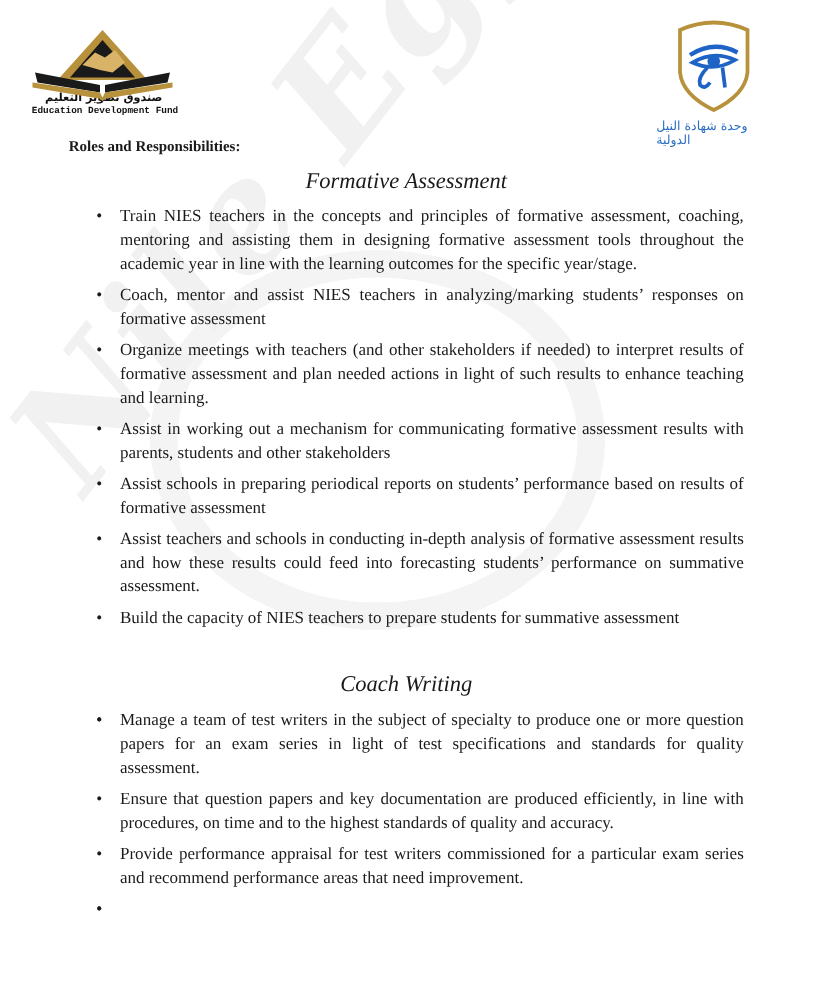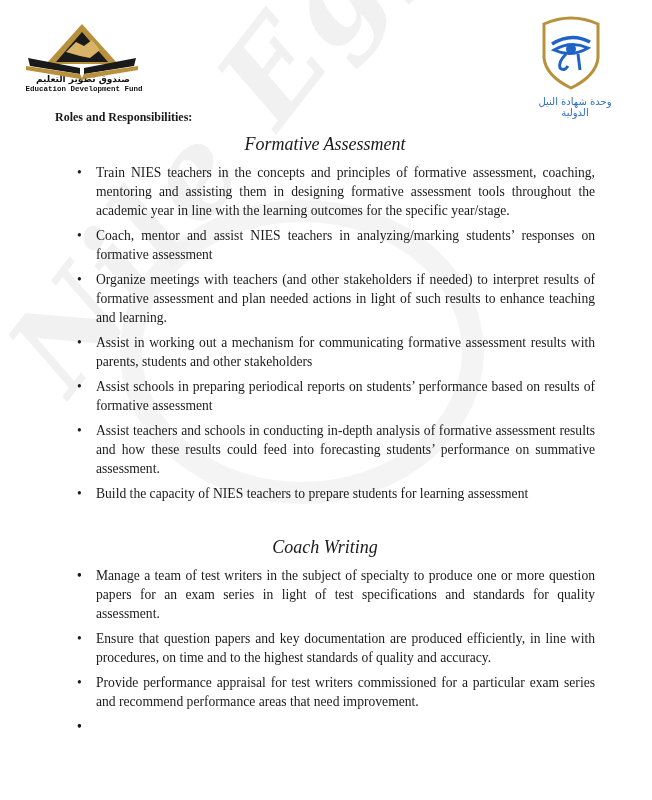--- a/index.html
+++ b/index.html
@@ -17,21 +17,21 @@
       letter-spacing: 4px; pointer-events: none;
     }
     .wm-circle {
       position: absolute; left: 120px; top: 200px; width: 320px; height: 260px;
       border: 22px solid #f4f4f4; border-radius: 50%; z-index: 0;
     }
     .edf-logo { position: absolute; left: 22px; top: 22px; width: 120px; height: 75px; z-index: 1; }
     .edf-ar { position: absolute; left: 28px; top: 74px; width: 110px; text-align: center; font-family: "DejaVu Sans", sans-serif; font-size: 9px; font-weight: bold; color: #111; direction: rtl; }
     .edf-en { position: absolute; left: 22px; top: 85px; width: 124px; text-align: center; font-family: Liberation Mono, monospace; font-size: 7.5px; font-weight: bold; color: #111; }
     .nile-logo { position: absolute; left: 540px; top: 14px; width: 62px; height: 76px; z-index: 1; }
-    .nile-ar { position: absolute; left: 525px; top: 96px; width: 100px; text-align: center; font-family: "DejaVu Sans", sans-serif; font-size: 10px; color: #2a6fc4; direction: rtl; }
+    .nile-ar { position: absolute; left: 525px; top: 96px; width: 100px; text-align: left; font-family: "DejaVu Sans", sans-serif; font-size: 10px; color: #2a6fc4; direction: rtl; }
     .content { position: absolute; left: 55px; top: 110px; width: 540px; z-index: 2; }
     .heading { font-weight: bold; font-size: 12px; margin: 0 0 9px 0; }
     .subhead { font-style: italic; font-size: 18px; margin: 0 0 8px 0; text-align: center; }
     .subhead.second { margin-top: 34px; }
     ul { list-style: none; margin: 0; padding: 0; }
     li { position: relative; padding-left: 41px; font-size: 13.6px; line-height: 19px; text-align: justify; margin-bottom: 6px; }
     li .bullet { position: absolute; left: 22px; top: 0; }
   </style>
 </head>
 <body>
@@ -68,21 +68,21 @@
   <div class="heading">Roles and Responsibilities:</div>
 
   <div class="subhead">Formative Assessment</div>
   <ul>
     <li><span class="bullet">•</span><span>Train NIES teachers in the concepts and principles of formative assessment, coaching, mentoring and assisting them in designing formative assessment tools throughout the academic year in line with the learning outcomes for the specific year/stage.</span></li>
     <li><span class="bullet">•</span><span>Coach, mentor and assist NIES teachers in analyzing/marking students’ responses on formative assessment</span></li>
     <li><span class="bullet">•</span><span>Organize meetings with teachers (and other stakeholders if needed) to interpret results of formative assessment and plan needed actions in light of such results to enhance teaching and learning.</span></li>
     <li><span class="bullet">•</span><span>Assist in working out a mechanism for communicating formative assessment results with parents, students and other stakeholders</span></li>
     <li><span class="bullet">•</span><span>Assist schools in preparing periodical reports on students’ performance based on results of formative assessment</span></li>
     <li><span class="bullet">•</span><span>Assist teachers and schools in conducting in-depth analysis of formative assessment results and how these results could feed into forecasting students’ performance on summative assessment.</span></li>
-    <li><span class="bullet">•</span><span>Build the capacity of NIES teachers to prepare students for learning assessment</span></li>
+    <li><span class="bullet">•</span><span>Build the capacity of NIES teachers to prepare students for summative assessment</span></li>
   </ul>
 
   <div class="subhead second">Coach Writing</div>
   <ul>
     <li><span class="bullet">•</span></li>
     <li><span class="bullet">•</span><span>Manage a team of test writers in the subject of specialty to produce one or more question papers for an exam series in light of test specifications and standards for quality assessment.</span></li>
     <li><span class="bullet">•</span><span>Ensure that question papers and key documentation are produced efficiently, in line with procedures, on time and to the highest standards of quality and accuracy.</span></li>
     <li><span class="bullet">•</span><span>Provide performance appraisal for test writers commissioned for a particular exam series and recommend performance areas that need improvement.</span></li>
     <li><span class="bullet">•</span></li>
     <li><span class="bullet">•</span></li>

